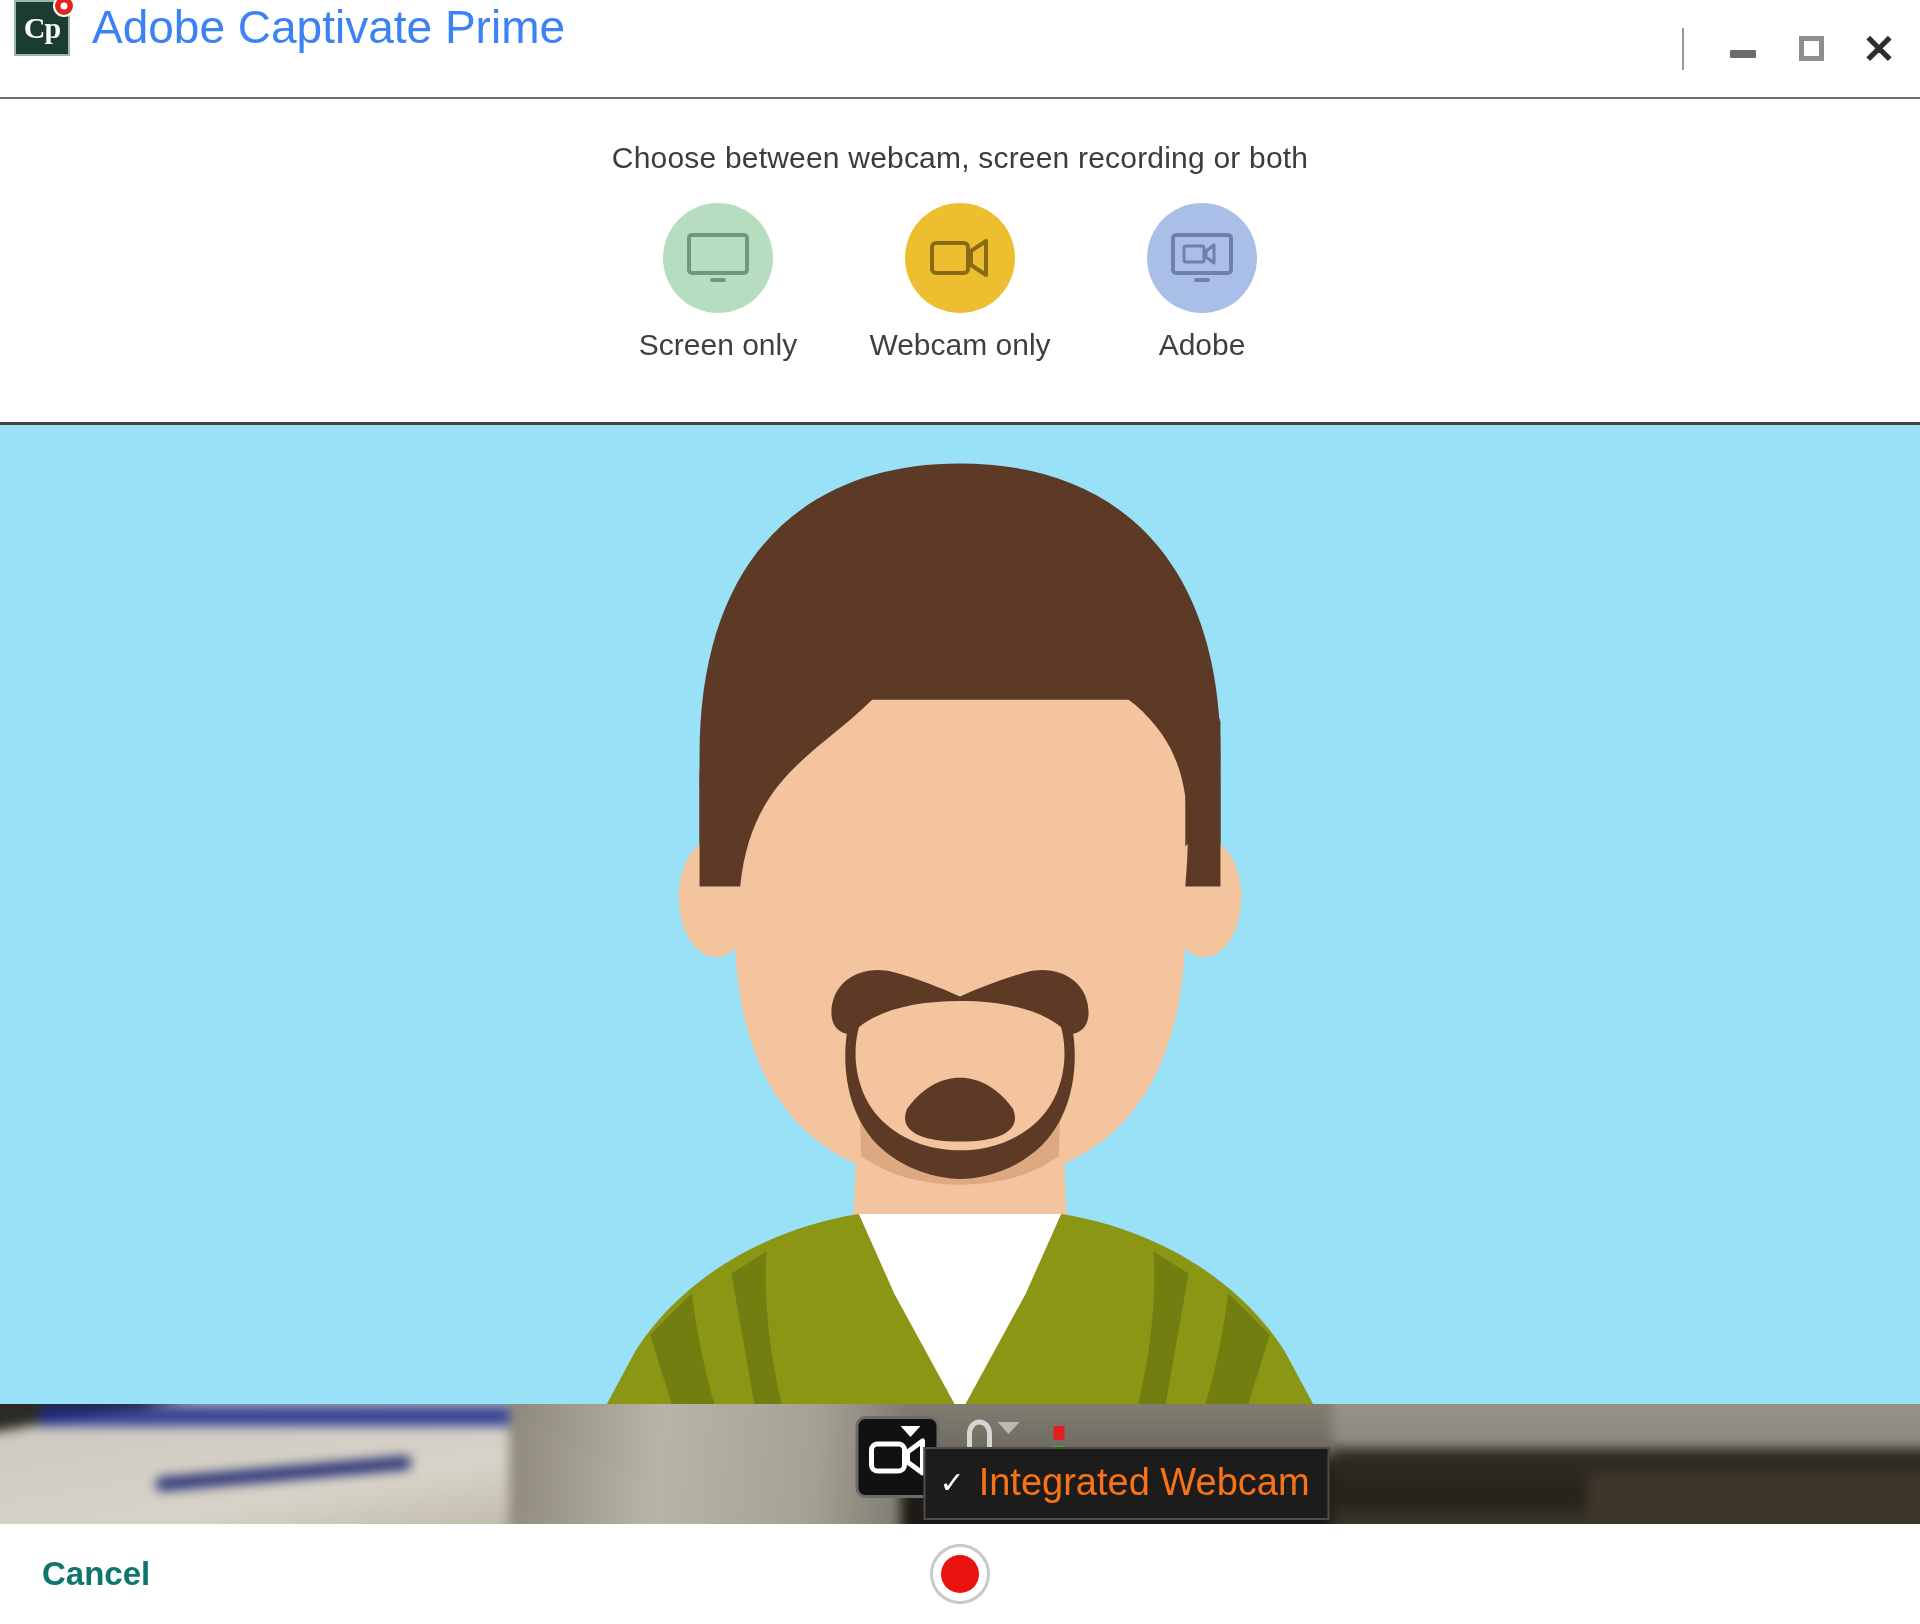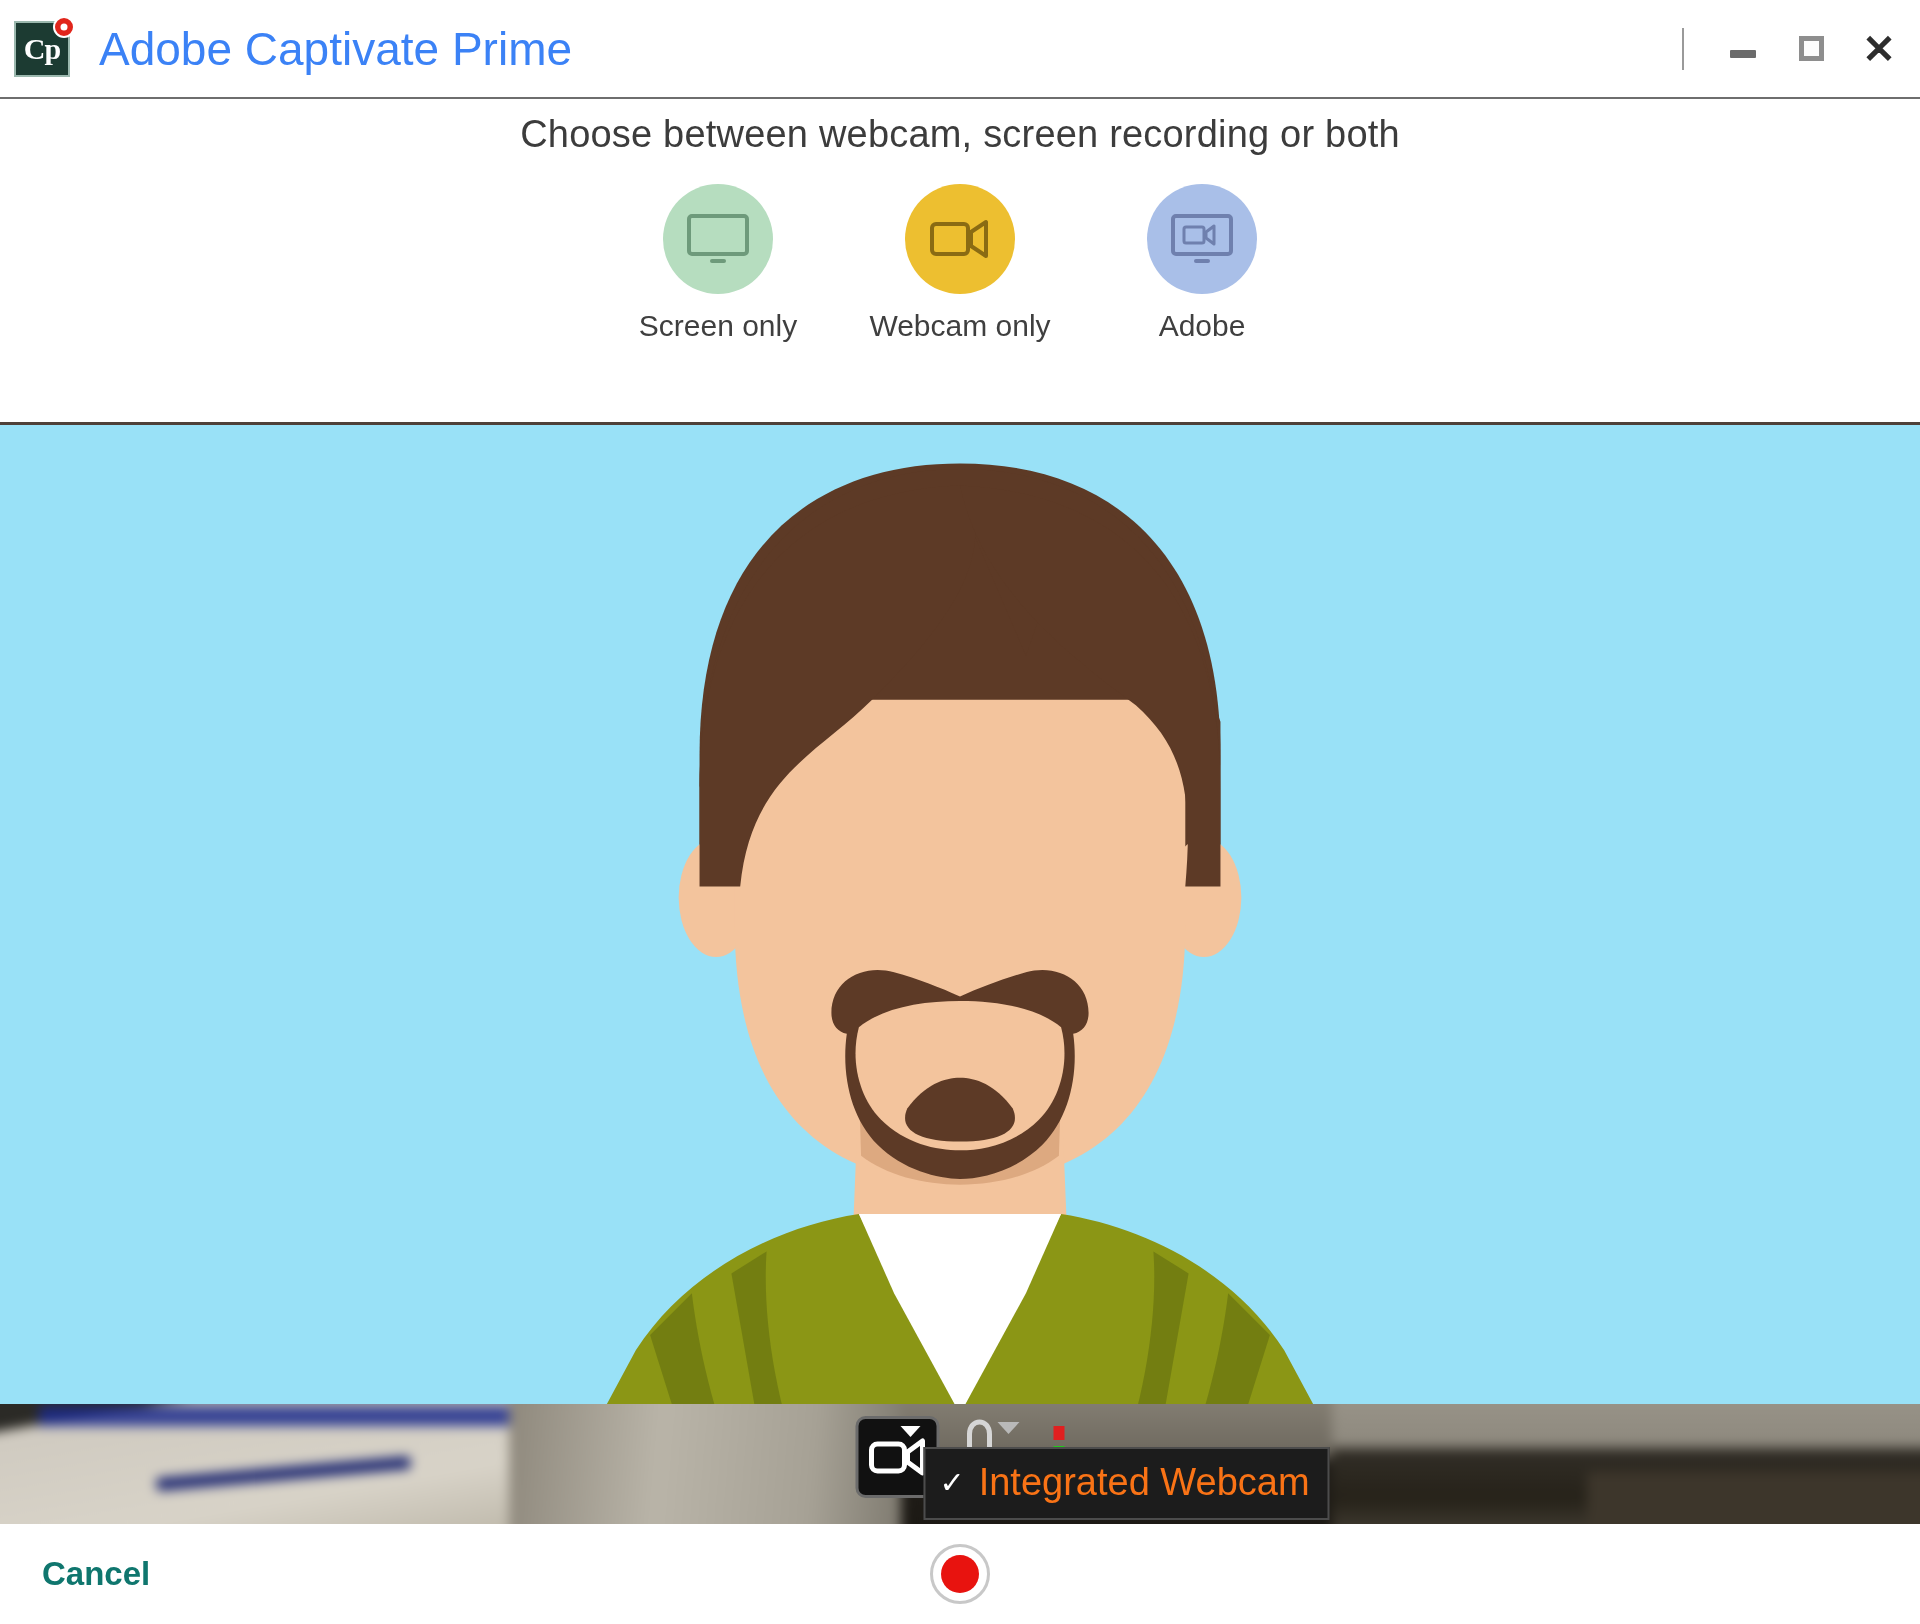--- a/index.html
+++ b/index.html
@@ -27,23 +27,21 @@
   }
 
   
   .title-bar {
     position: relative;
     height: 99px;
     min-height: 99px;
     background: #ffffff;
     border-bottom: 2px solid #6e6e6e;
     display: flex;
-    align-items: center;
-    box-sizing: border-box;
-    gap: 7px;
+    box-sizing: border-box;
   }
   .app-logo {
     position: relative;
     width: 56px;
     height: 56px;
     margin-left: 14px;
     background: #1c3b32;
     border: 2px solid #9bb8ae;
     box-sizing: border-box;
     flex: 0 0 auto;
@@ -144,22 +142,22 @@
     height: 326px;
     min-height: 326px;
     background: #ffffff;
     display: flex;
     flex-direction: column;
     align-items: center;
     box-sizing: border-box;
     border-bottom: 3px solid #4f4038;
   }
   .panel-heading {
-    margin-top: 14px;
-    font-size: 38px;
+    margin-top: 42px;
+    font-size: 30px;
     color: #3c3c3c;
     font-weight: 400;
     letter-spacing: 0.2px;
   }
   .mode-options {
     margin-top: 28px;
     display: flex;
     align-items: flex-start;
     gap: 92px;
   }

